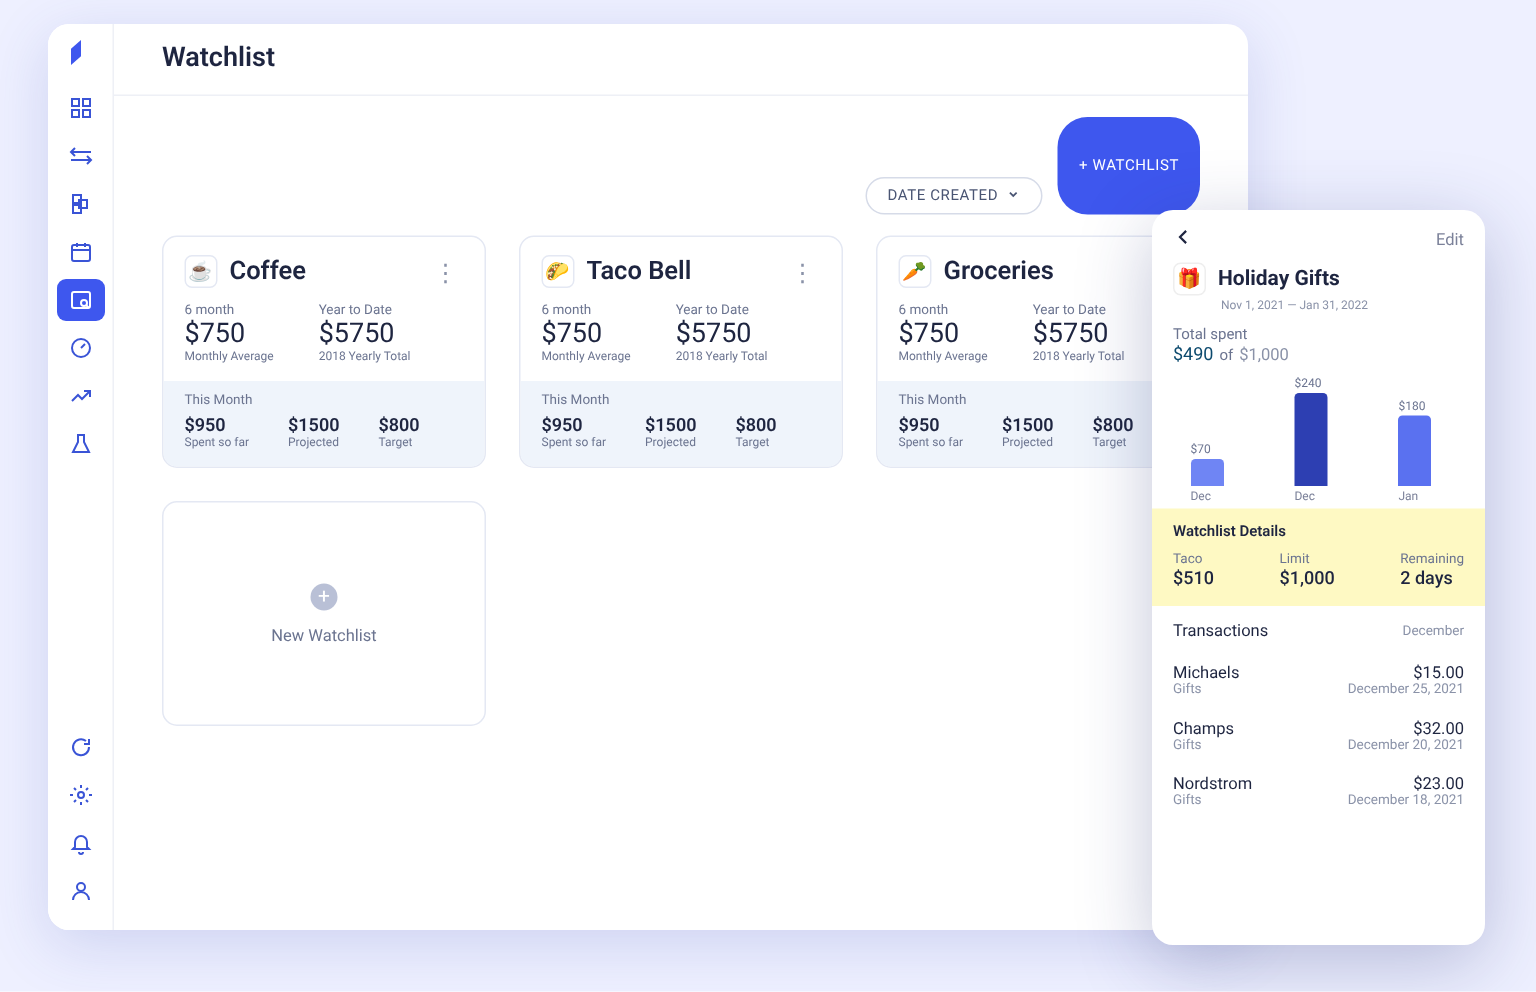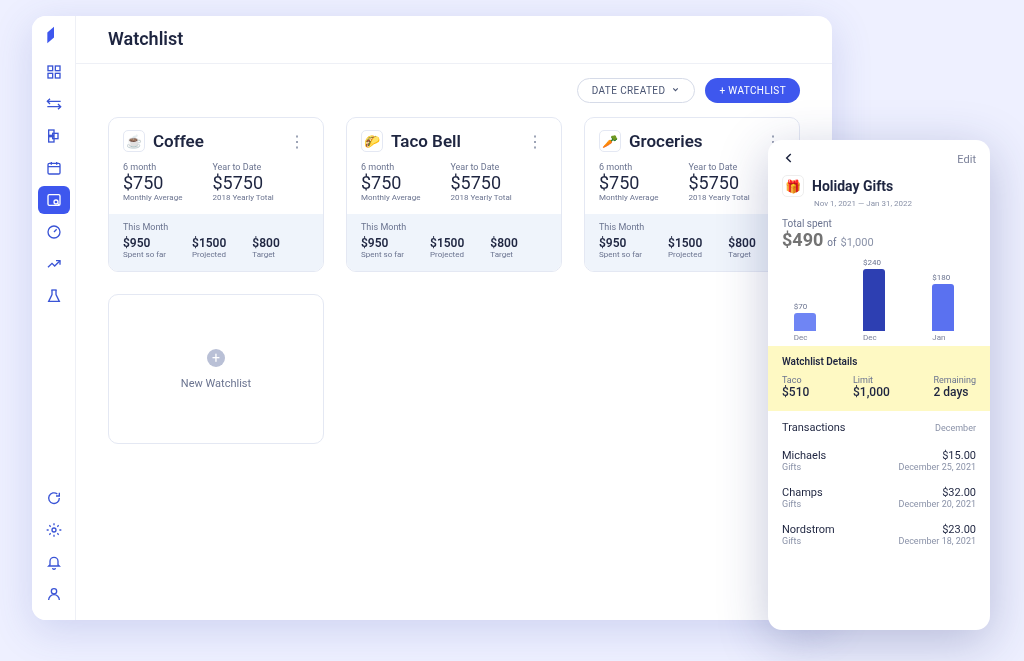--- a/index.html
+++ b/index.html
@@ -73,20 +73,21 @@
   .btn-outline {
     background: #fff;
     border: 1px solid #d6dbe8;
     border-radius: 20px;
     padding: 6px 14px;
     font-size: 10px;
     letter-spacing: 0.4px;
     color: #4a5573;
     display: flex; align-items: flex-start; gap: 6px;
     cursor: pointer;
+    margin-top: 40px;
   }
   .btn-primary {
     background: #3e57ee;
     color: #fff;
     border: none;
     border-radius: 20px;
     padding: 6px 14px;
     font-size: 10px;
     letter-spacing: 0.4px;
     cursor: pointer;
@@ -181,21 +182,21 @@
   .mp-emoji {
     width:22px; height:22px; border:1px solid #eee; border-radius:5px;
     display:flex; align-items:center; justify-content:center; font-size:13px;
   }
   .mp-title { font-size:14px; font-weight:700; color:#1e2540;}
   .mp-dates { font-size:8px; color:#8a92a8; padding: 0 14px 10px 46px; margin-top:-2px;}
 
   .mp-spent { padding: 0 14px; }
   .mp-spent .lab { font-size:10px; color:#6b7490; }
   .mp-spent .row { display:flex; align-items:baseline; gap:4px; }
-  .mp-spent .big { font-size:18px; font-weight:700; color:#737373;}
+  .mp-spent .big { font-size:12px; font-weight:400; color:#0c4a6e;}
   .mp-spent .of { font-size:10px; color:#6b7490;}
   .mp-spent .lim { font-size:11px; color:#8a92a8;}
 
   .mp-chart {
     height: 96px;
     padding: 6px 14px 4px 14px;
     display:flex; align-items:flex-end; justify-content:space-around;
     gap: 14px;
   }
   .barcol { display:flex; flex-direction:column; align-items:flex-start; width:32px; }

